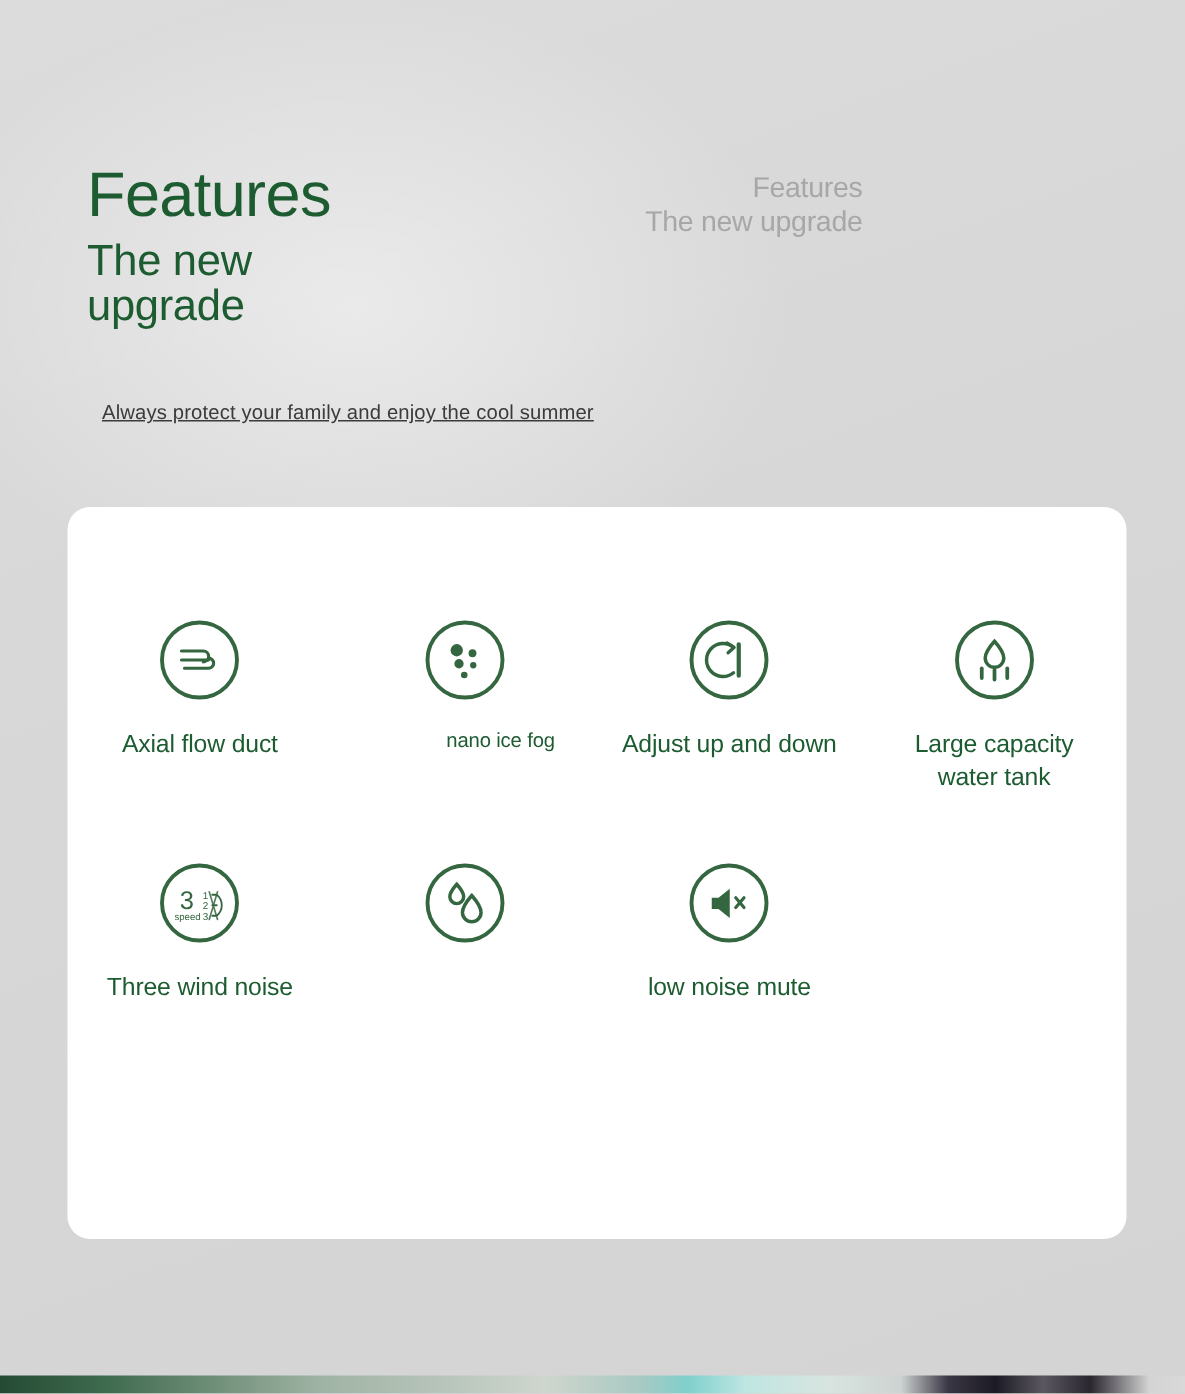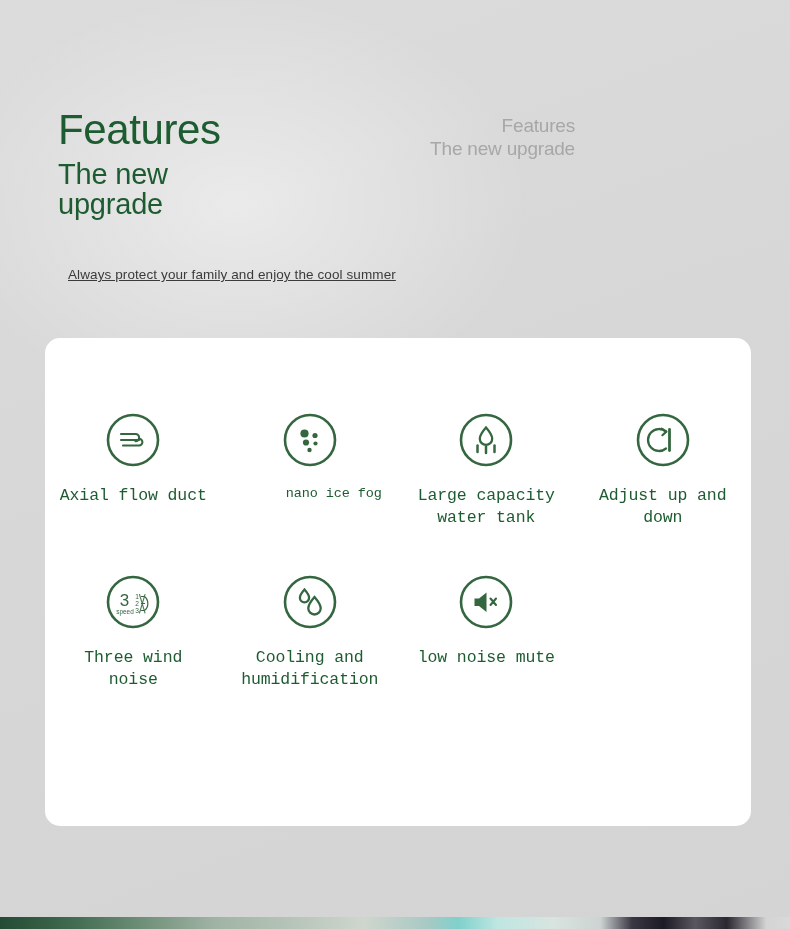--- a/index.html
+++ b/index.html
@@ -117,21 +117,20 @@
   .icon-wrap svg { display: block; }
 
   .feature-label {
     margin-top: 15px;
     color: #1d5c31;
     font-size: 16.5px;
     line-height: 1.35;
     text-align: center;
     letter-spacing: -0.1px;
     max-width: 150px;
-    font-family: Liberation Mono, monospace;
   }
   .feature-label.small {
     font-size: 13.5px;
     margin-left: 48px;
   }
 
   
   .photo-strip {
     position: absolute;
     left: 0;
@@ -205,39 +204,39 @@
             <circle cx="29.5" cy="40" r="2.2" fill="#34663f"></circle>
           </svg>
         </span>
         <div class="feature-label small">nano ice fog</div>
       </div>
 
       <div class="feature">
         <span class="icon-wrap">
           <svg width="60" height="60" viewBox="0 0 60 60" fill="none">
             <circle cx="30" cy="30" r="25" stroke="#34663f" stroke-width="2.6"></circle>
+            <path d="M33 21.5a11 11 0 1 0 0 17" stroke="#34663f" stroke-width="2.3" fill="none" stroke-linecap="round"></path>
+            <path d="M28.6 18.6 33.4 21.6 29.4 25.2" stroke="#34663f" stroke-width="2.2" fill="none" stroke-linecap="round" stroke-linejoin="round"></path>
+            <path d="M36.5 19.5v21" stroke="#34663f" stroke-width="2.8" stroke-linecap="round"></path>
+          </svg>
+        </span>
+        <div class="feature-label">Adjust up and down</div>
+      </div>
+
+      <div class="feature">
+        <span class="icon-wrap">
+          <svg width="60" height="60" viewBox="0 0 60 60" fill="none">
+            <circle cx="30" cy="30" r="25" stroke="#34663f" stroke-width="2.6"></circle>
             <path d="M30 17.5c0 0-6.2 7-6.2 11.2a6.2 6.2 0 0 0 12.4 0C36.2 24.5 30 17.5 30 17.5z" stroke="#34663f" stroke-width="2.3" fill="none"></path>
             <path d="M21.5 35.5v6.5" stroke="#34663f" stroke-width="2.5" stroke-linecap="round"></path>
             <path d="M30 36.5v6.5" stroke="#34663f" stroke-width="2.5" stroke-linecap="round"></path>
             <path d="M38.5 35.5v6.5" stroke="#34663f" stroke-width="2.5" stroke-linecap="round"></path>
           </svg>
         </span>
         <div class="feature-label">Large capacity water tank</div>
-      </div>
-
-      <div class="feature">
-        <span class="icon-wrap">
-          <svg width="60" height="60" viewBox="0 0 60 60" fill="none">
-            <circle cx="30" cy="30" r="25" stroke="#34663f" stroke-width="2.6"></circle>
-            <path d="M33 21.5a11 11 0 1 0 0 17" stroke="#34663f" stroke-width="2.3" fill="none" stroke-linecap="round"></path>
-            <path d="M28.6 18.6 33.4 21.6 29.4 25.2" stroke="#34663f" stroke-width="2.2" fill="none" stroke-linecap="round" stroke-linejoin="round"></path>
-            <path d="M36.5 19.5v21" stroke="#34663f" stroke-width="2.8" stroke-linecap="round"></path>
-          </svg>
-        </span>
-        <div class="feature-label">Adjust up and down</div>
       </div>
 
       <div class="feature">
         <span class="icon-wrap">
           <svg width="60" height="60" viewBox="0 0 60 60" fill="none">
             <circle cx="30" cy="30" r="25" stroke="#34663f" stroke-width="2.6"></circle>
             <text x="21.5" y="34" font-family="Liberation Sans, sans-serif" font-size="17" fill="#34663f" text-anchor="middle">3</text>
             <text x="22" y="41.5" font-family="Liberation Sans, sans-serif" font-size="6.4" fill="#34663f" text-anchor="middle">speed</text>
             <text x="34" y="27" font-family="Liberation Sans, sans-serif" font-size="6.6" fill="#34663f" text-anchor="middle">1</text>
             <text x="34" y="34" font-family="Liberation Sans, sans-serif" font-size="6.6" fill="#34663f" text-anchor="middle">2</text>
@@ -251,21 +250,20 @@
       </div>
 
       <div class="feature">
         <span class="icon-wrap">
           <svg width="60" height="60" viewBox="0 0 60 60" fill="none">
             <circle cx="30" cy="30" r="25" stroke="#34663f" stroke-width="2.6"></circle>
             <path d="M24.5 17.5c0 0-4.6 5.2-4.6 8.3a4.6 4.6 0 0 0 9.2 0c0-3.1-4.6-8.3-4.6-8.3z" stroke="#34663f" stroke-width="2.3" fill="none"></path>
             <path d="M34.5 25c0 0-6.2 7.1-6.2 11.3a6.2 6.2 0 1 0 12.4 0C40.7 32.1 34.5 25 34.5 25z" stroke="#34663f" stroke-width="2.3" fill="none"></path>
           </svg>
         </span>
-        <div class="feature-label">Cooling and humidification</div>
       </div>
 
       <div class="feature">
         <span class="icon-wrap">
           <svg width="60" height="60" viewBox="0 0 60 60" fill="none">
             <circle cx="30" cy="30" r="25" stroke="#34663f" stroke-width="2.6"></circle>
             <path d="M30.5 20.5 23 26.5h-4.5v7.5H23l7.5 6z" fill="#34663f"></path>
             <path d="M34.5 26.5 40 33M40 26.5 34.5 33" stroke="#34663f" stroke-width="2.1" stroke-linecap="round"></path>
           </svg>
         </span>

